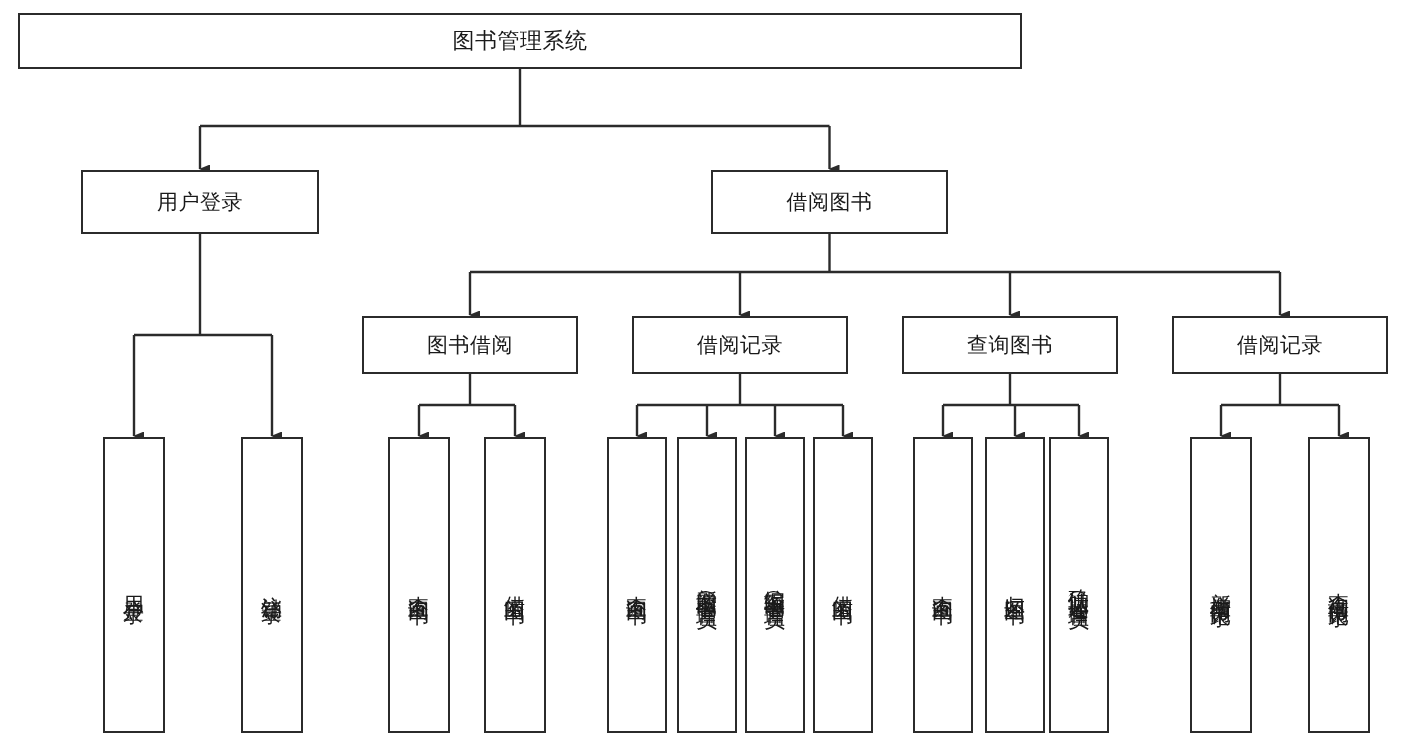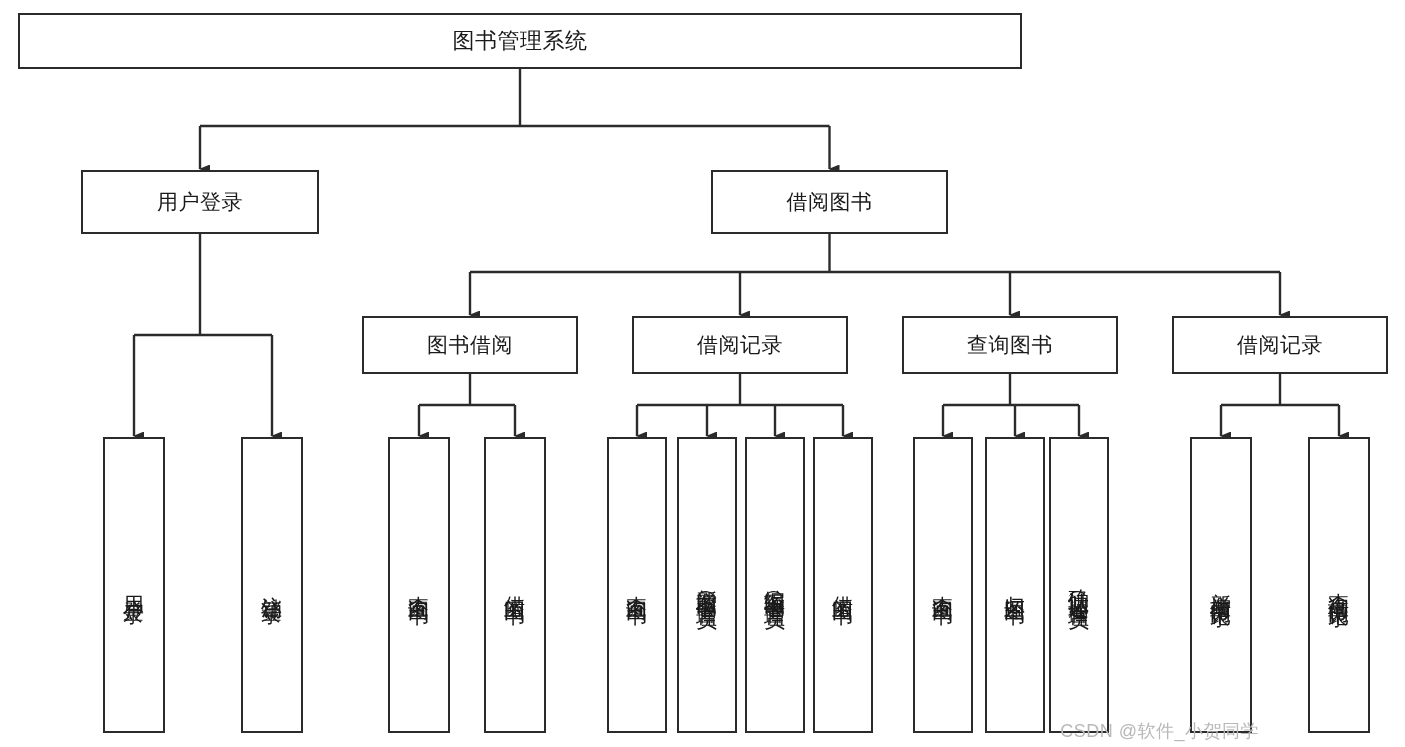--- a/index.html
+++ b/index.html
@@ -176,14 +176,13 @@
         <span class="node-label">确认归还（管理员）</span>
       </div>
       <div class="node vertical" style="left: 1190px; top: 437px; width: 62px; height: 296px;">
         <span class="node-label">新增借阅记录</span>
       </div>
       <div class="node vertical" style="left: 1308px; top: 437px; width: 62px; height: 296px;">
         <span class="node-label">查询借阅记录</span>
       </div>
     </div>
 
-  <div class="watermark">CSDN @软件_小贺同学</div>
 </div>
 
 </body></html>

